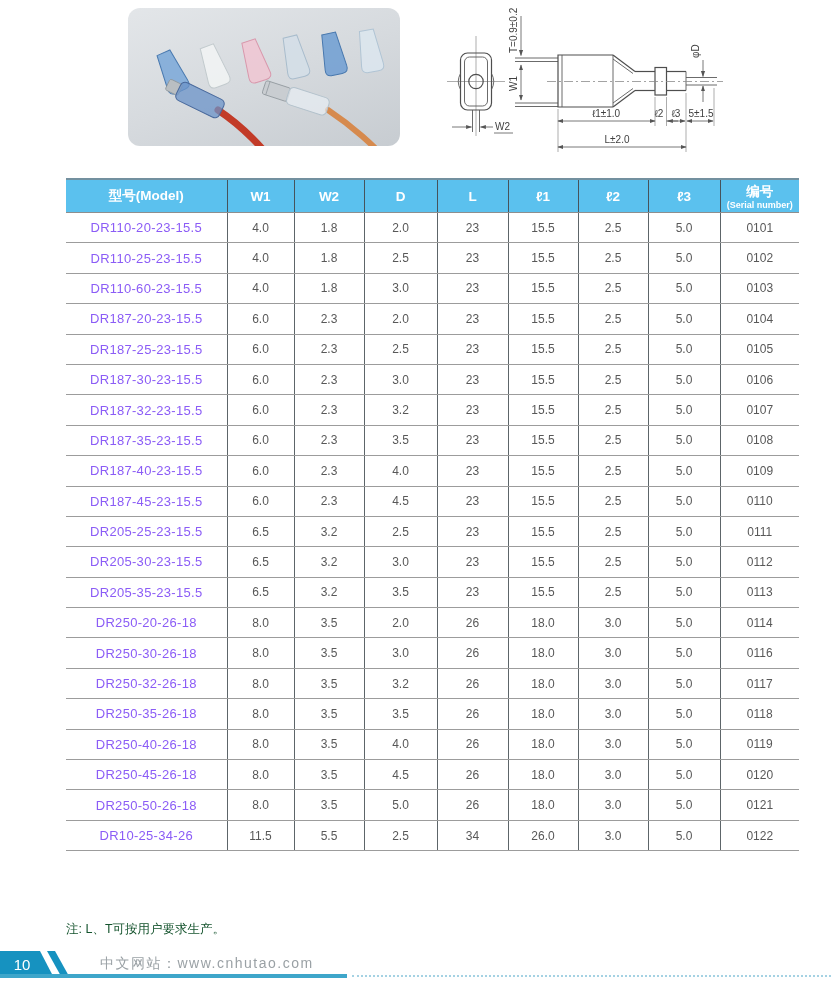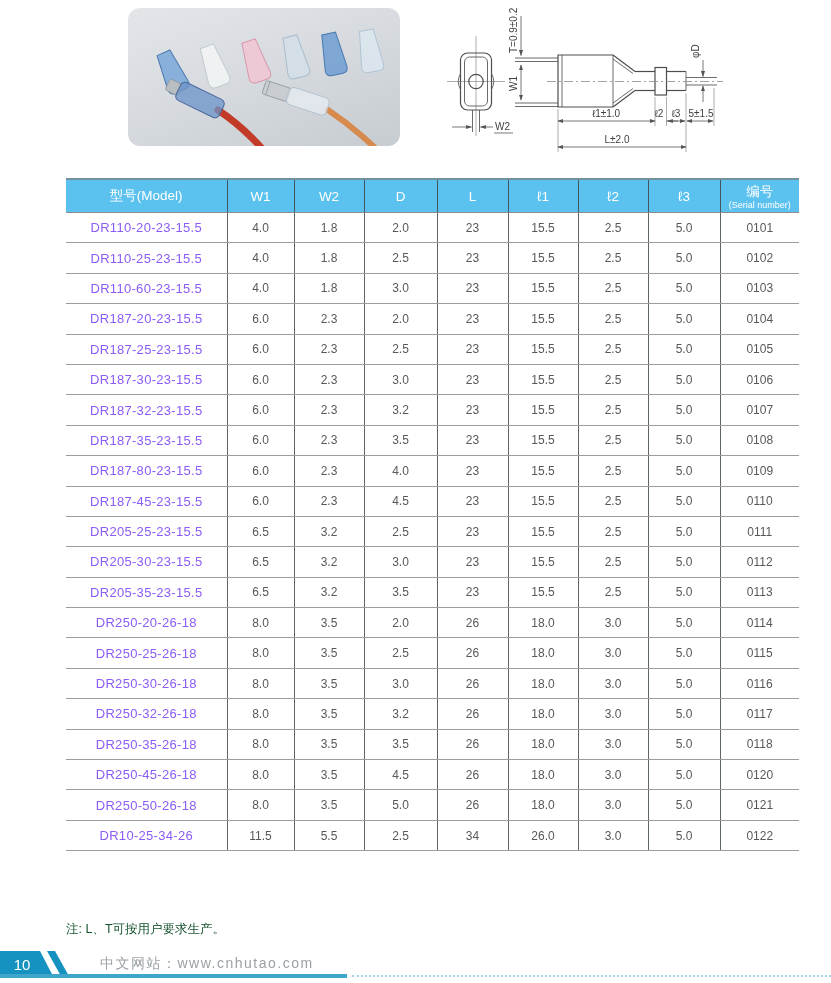--- a/index.html
+++ b/index.html
@@ -16,21 +16,21 @@
   .diagram .main{stroke:#4e4e4e;stroke-width:1.2;fill:none;}
   .diagram .main2{stroke:#5a5a5a;stroke-width:0.9;fill:none;}
   .diagram .thin{stroke:#8a8a8a;stroke-width:0.7;fill:none;}
   .diagram .dim{stroke:#555;stroke-width:0.8;fill:none;}
   .diagram .center{stroke:#8c8c8c;stroke-width:0.8;fill:none;stroke-dasharray:9 3 2 3;}
   .diagram text{fill:#3f3f3f;font-size:10px;font-family:"Liberation Sans","DejaVu Sans",sans-serif;}
 
   
   .table-wrap{position:absolute;left:66px;top:178px;width:733px;}
   table{border-collapse:collapse;table-layout:fixed;width:733px;}
-  th{height:32px;background:var(--hdr-blue,#5bc1ee);color:#fff;font-weight:normal;
+  th{height:32px;background:var(--hdr-blue,#5bc1ee);color:#fff;font-weight:bold;
      font-size:13.5px;border-top:2px solid #73909f;border-bottom:1px solid #8e8e8e;padding:0;}
   th + th{border-left:1px solid #46535b;}
   .serial-sub{font-size:9px;line-height:9px;}
   td{height:29.4px;text-align:center;vertical-align:middle;font-size:12px;color:#585858;
      border-bottom:1px solid #9c9c9c;padding:0;}
   td + td{border-left:1px solid #5d6569;}
   td.model{font-size:13px;color:#8b5cf6;letter-spacing:0.3px;}
 
   
   .note{position:absolute;left:66px;top:921px;font-size:12.5px;color:#14532d;}
@@ -267,21 +267,21 @@
             <td>6.0</td>
             <td>2.3</td>
             <td>3.5</td>
             <td>23</td>
             <td>15.5</td>
             <td>2.5</td>
             <td>5.0</td>
             <td>0108</td>
           </tr>
           <tr>
-            <td class="model">DR187-80-23-15.5</td>
+            <td class="model">DR187-40-23-15.5</td>
             <td>6.0</td>
             <td>2.3</td>
             <td>4.0</td>
             <td>23</td>
             <td>15.5</td>
             <td>2.5</td>
             <td>5.0</td>
             <td>0109</td>
           </tr>
           <tr>
@@ -333,31 +333,20 @@
             <td>8.0</td>
             <td>3.5</td>
             <td>2.0</td>
             <td>26</td>
             <td>18.0</td>
             <td>3.0</td>
             <td>5.0</td>
             <td>0114</td>
           </tr>
           <tr>
-            <td class="model">DR250-25-26-18</td>
-            <td>8.0</td>
-            <td>3.5</td>
-            <td>2.5</td>
-            <td>26</td>
-            <td>18.0</td>
-            <td>3.0</td>
-            <td>5.0</td>
-            <td>0115</td>
-          </tr>
-          <tr>
             <td class="model">DR250-30-26-18</td>
             <td>8.0</td>
             <td>3.5</td>
             <td>3.0</td>
             <td>26</td>
             <td>18.0</td>
             <td>3.0</td>
             <td>5.0</td>
             <td>0116</td>
           </tr>
@@ -375,20 +364,31 @@
           <tr>
             <td class="model">DR250-35-26-18</td>
             <td>8.0</td>
             <td>3.5</td>
             <td>3.5</td>
             <td>26</td>
             <td>18.0</td>
             <td>3.0</td>
             <td>5.0</td>
             <td>0118</td>
+          </tr>
+          <tr>
+            <td class="model">DR250-40-26-18</td>
+            <td>8.0</td>
+            <td>3.5</td>
+            <td>4.0</td>
+            <td>26</td>
+            <td>18.0</td>
+            <td>3.0</td>
+            <td>5.0</td>
+            <td>0119</td>
           </tr>
           <tr>
             <td class="model">DR250-45-26-18</td>
             <td>8.0</td>
             <td>3.5</td>
             <td>4.5</td>
             <td>26</td>
             <td>18.0</td>
             <td>3.0</td>
             <td>5.0</td>

